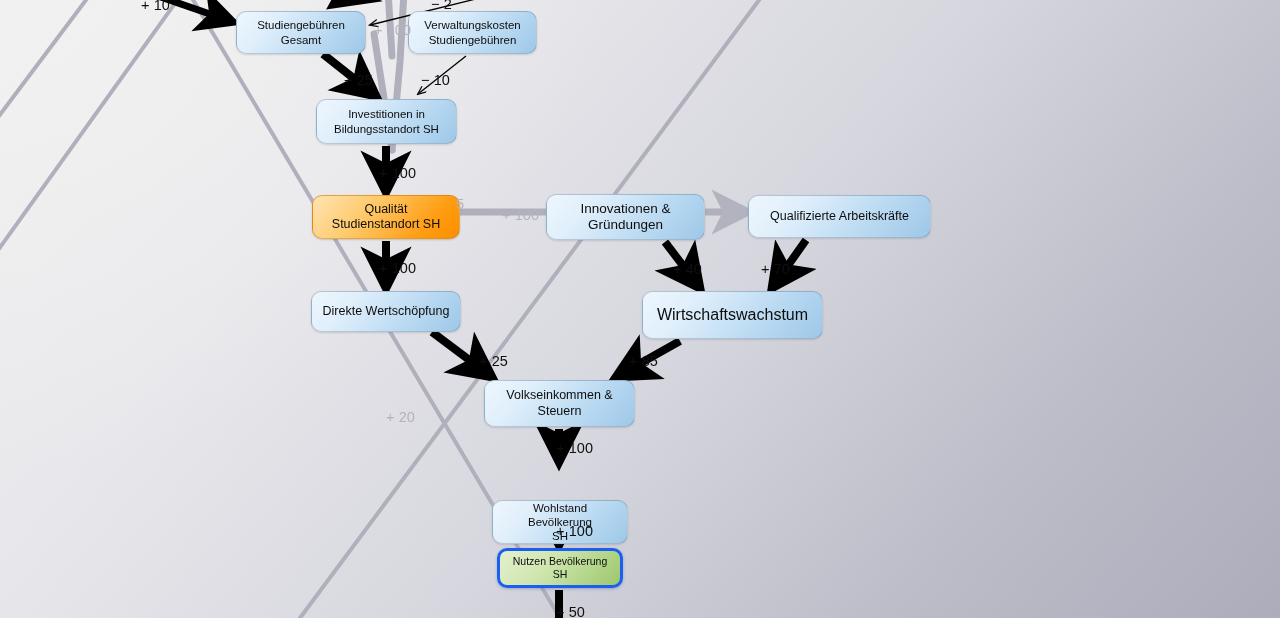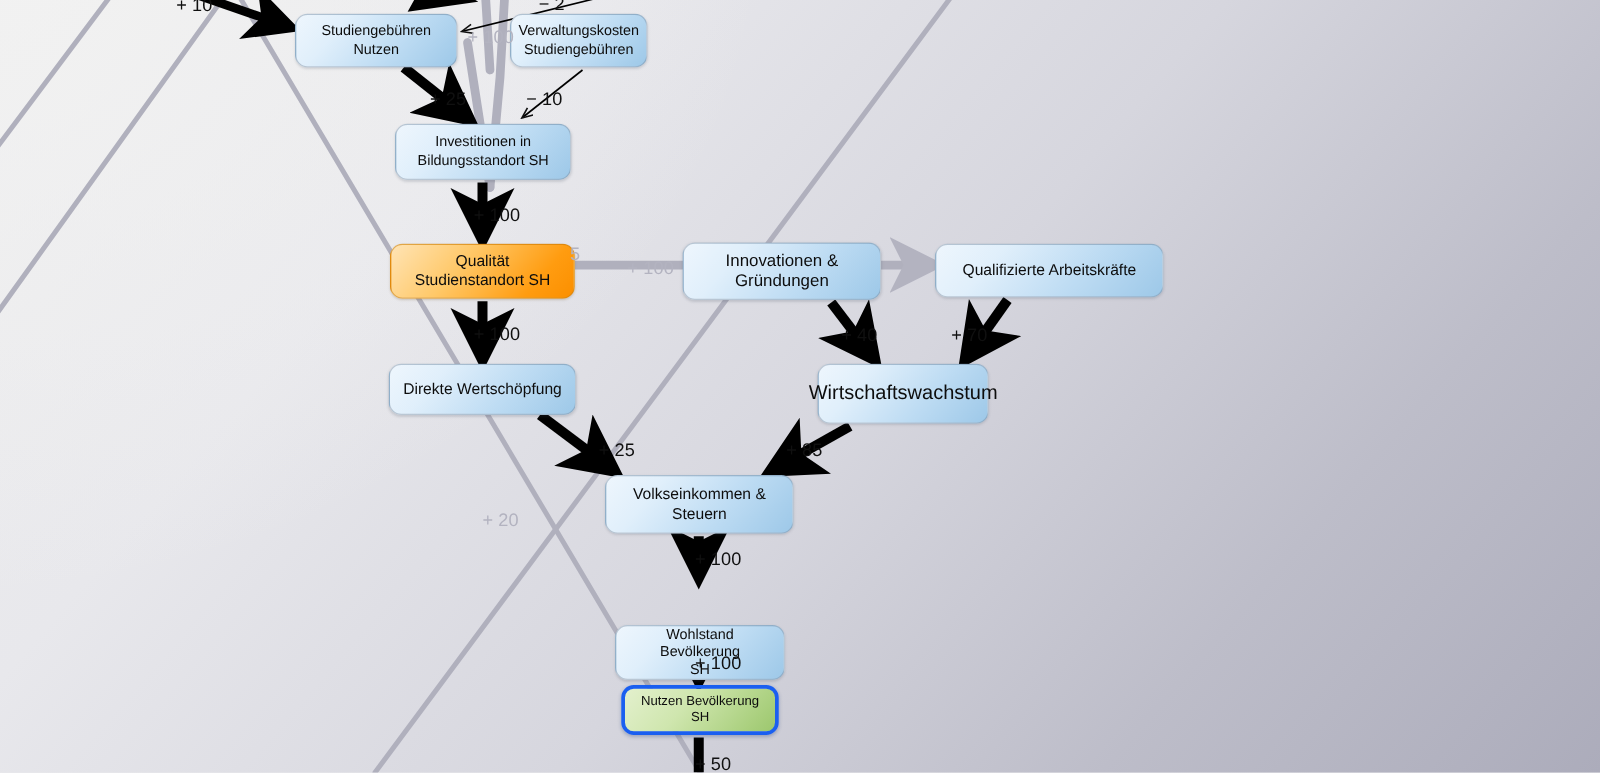--- a/index.html
+++ b/index.html
@@ -96,24 +96,24 @@
       <path d="M 559,429 L 559,462" stroke-width="8" marker-end="url(#ahB)"></path>
       <path d="M 559,511 L 559,545" stroke-width="8" marker-end="url(#ahB)"></path>
       <path d="M 559,590 L 559,618" stroke-width="8"></path>
     </g>
   </svg>
 
   <div id="nodes">
       <div class="node blue" style="left: 236px; top: 11px; width: 130px; height: 43px; font-size: 11.5px;">
         <div>
           <span class="lbl">Studiengebühren</span>
-          <span class="lbl">Nutzen</span>
+          <span class="lbl">Gesamt</span>
         </div>
       </div>
-      <div class="node blue" style="left: 408px; top: 11px; width: 110px; height: 43px; font-size: 11.5px;">
+      <div class="node blue" style="left: 408px; top: 11px; width: 129px; height: 43px; font-size: 11.5px;">
         <div>
           <span class="lbl">Verwaltungskosten</span>
           <span class="lbl">Studiengebühren</span>
         </div>
       </div>
       <div class="node blue" style="left: 316px; top: 99px; width: 141px; height: 45px; font-size: 11.5px;">
         <div>
           <span class="lbl">Investitionen in</span>
           <span class="lbl">Bildungsstandort SH</span>
         </div>
@@ -133,21 +133,21 @@
         <div>
           <span class="lbl">Innovationen &amp;</span>
           <span class="lbl">Gründungen</span>
         </div>
       </div>
       <div class="node blue" style="left: 748px; top: 195px; width: 183px; height: 43px; font-size: 12.5px;">
         <div>
           <span class="lbl">Qualifizierte Arbeitskräfte</span>
         </div>
       </div>
-      <div class="node blue" style="left: 642px; top: 291px; width: 137px; height: 48px; font-size: 16px; margin-left: 12px;">
+      <div class="node blue" style="left: 642px; top: 291px; width: 181px; height: 48px; font-size: 16px;">
         <div>
           <span class="lbl">Wirtschaftswachstum</span>
         </div>
       </div>
       <div class="node blue" style="left: 484px; top: 380px; width: 151px; height: 47px; font-size: 12.5px;">
         <div>
           <span class="lbl">Volkseinkommen &amp;</span>
           <span class="lbl">Steuern</span>
         </div>
       </div>

